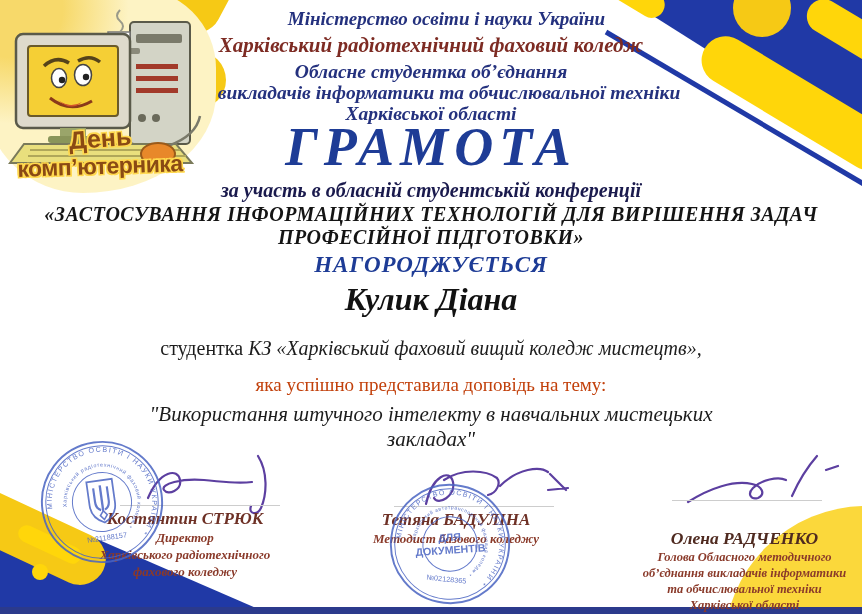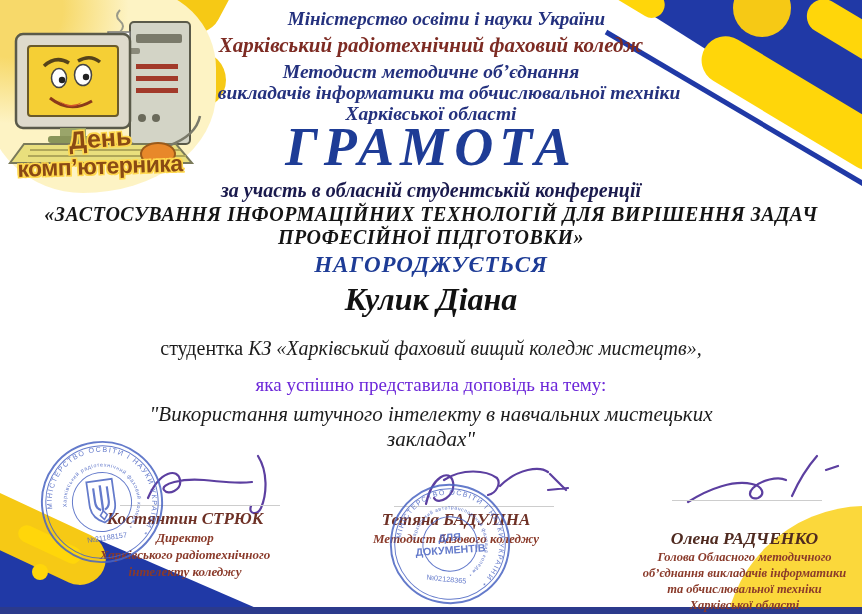--- a/index.html
+++ b/index.html
@@ -13,21 +13,21 @@
   .h4row{top:82px; font-size:19.5px;color:#24317e;margin-left:36px;}
   .h5row{top:103px;font-size:19.5px;color:#24317e;}
   .titlerow{top:116px;font-size:54px;letter-spacing:6px;color:#1e3c96;}
   .subrow{top:179px;font-size:20px;color:#1a1a4d;}
   .conf1row{top:203px;font-size:20px;letter-spacing:.5px;color:#141414;}
   .conf2row{top:226px;font-size:20px;letter-spacing:.5px;color:#141414;}
   .awardrow{top:252px;font-size:23px;letter-spacing:1px;color:#1e3c96;}
   .namerow{top:281px;font-size:32px;color:#121212;}
   .rolerow{top:337px;font-size:20px;font-weight:normal;color:#1c1c1c;font-style:normal;}
   .rolerow .it{font-style:italic;}
-  .introrow{top:374px;font-size:19px;font-weight:normal;font-style:normal;color:#6d28d9;}
+  .introrow{top:374px;font-size:19px;font-weight:normal;font-style:normal;color:#c2410c;}
   .topic1row{top:402px;font-size:21px;font-weight:normal;color:#1c1c1c;}
   .topic2row{top:427px;font-size:21px;font-weight:normal;color:#1c1c1c;}
   
   .decor{position:absolute;left:0;top:0;z-index:0;}
   
   #logo{position:absolute;left:0;top:0;width:218px;height:200px;z-index:1;}
   #logo .blob{position:absolute;left:-14px;top:-12px;width:230px;height:205px;
       background:radial-gradient(circle at 12% 10%,#f7d96a 0 18%,#fdf3c4 42%);
       border-radius:0 38% 62% 45% / 0 42% 52% 48%;}
   #logo svg{position:absolute;left:8px;top:6px;}
@@ -133,21 +133,21 @@
       <path d="M160,140 q28,-10 32,-30" stroke="#7a7a6a" stroke-width="2.5" fill="none"></path>
       <ellipse cx="150" cy="148" rx="17" ry="11" fill="#e8882a" stroke="#9a5a1a" stroke-width="2"></ellipse>
     </svg>
     <div class="logo-caption cap1">День</div>
     <div class="logo-caption cap2">комп’ютерника</div>
   </div>
 
   <div class="textlayer">
     <div class="trow h1row">Міністерство освіти і науки України</div>
     <div class="trow h2row">Харківський радіотехнічний фаховий коледж</div>
-    <div class="trow h3row">Методист методичне об’єднання</div>
+    <div class="trow h3row">Обласне студентка об’єднання</div>
     <div class="trow h4row">викладачів інформатики та обчислювальної техніки</div>
     <div class="trow h5row">Харківської області</div>
     <div class="trow titlerow">ГРАМОТА</div>
     <div class="trow subrow">за участь в обласній студентській конференції</div>
     <div class="trow conf1row">«ЗАСТОСУВАННЯ ІНФОРМАЦІЙНИХ ТЕХНОЛОГІЙ ДЛЯ ВИРІШЕННЯ ЗАДАЧ</div>
     <div class="trow conf2row">ПРОФЕСІЙНОЇ ПІДГОТОВКИ»</div>
     <div class="trow awardrow">НАГОРОДЖУЄТЬСЯ</div>
     <div class="trow namerow">Кулик Діана</div>
     <div class="trow rolerow"><span>студентка </span><span class="it">КЗ «Харківський фаховий вищий коледж мистецтв»,</span></div>
     <div class="trow introrow">яка успішно представила доповідь на тему:</div>
@@ -156,21 +156,21 @@
   </div>
 
   <div class="sigblock" id="sb1">
     <svg class="squiggle" width="180" height="64" viewBox="0 0 180 64">
       <path d="M8,46 C20,18 38,16 40,28 C42,38 28,44 24,38 C20,32 42,26 64,28 C86,30 96,32 112,30 M118,4 C128,20 127,42 121,56 C117,64 108,62 111,54" stroke="#5c3fa0" stroke-width="2.2" fill="none" stroke-linecap="round"></path>
     </svg>
     <div class="rule"></div>
     <div class="signame">Костянтин СТРЮК</div>
     <div class="sigline">Директор</div>
     <div class="sigline">Харківського радіотехнічного</div>
-    <div class="sigline">інтелекту коледжу</div>
+    <div class="sigline">фахового коледжу</div>
   </div>
 
   <div class="sigblock" id="sb2">
     <svg class="squiggle" width="170" height="56" viewBox="0 0 170 56">
       <path d="M26,44 C32,16 50,8 53,22 C56,36 38,46 34,38 M44,20 C62,8 86,10 97,18 C101,23 97,33 88,35 M100,26 C118,8 140,6 148,12 M150,14 L166,30 M148,30 L168,28" stroke="#5c3fa0" stroke-width="2.2" fill="none" stroke-linecap="round"></path>
     </svg>
     <div class="rule"></div>
     <div class="signame">Тетяна БАДУЛІНА</div>
     <div class="sigline">Методист базового коледжу</div>
   </div>

